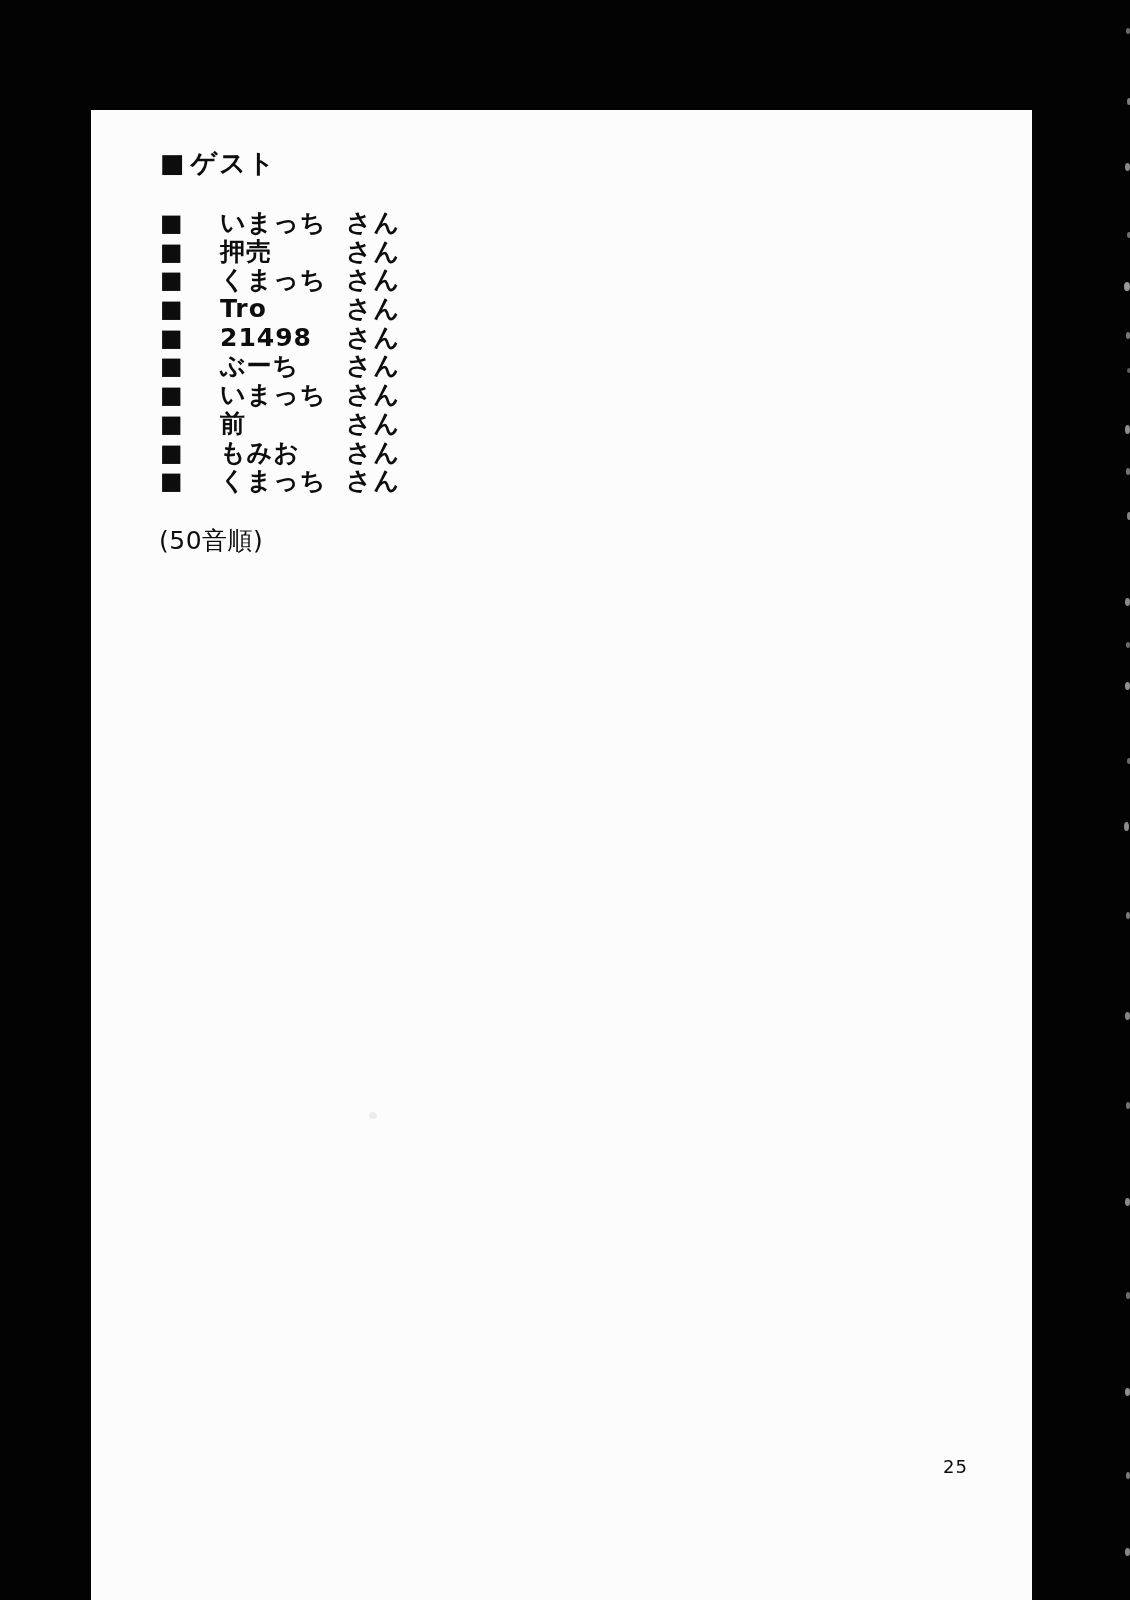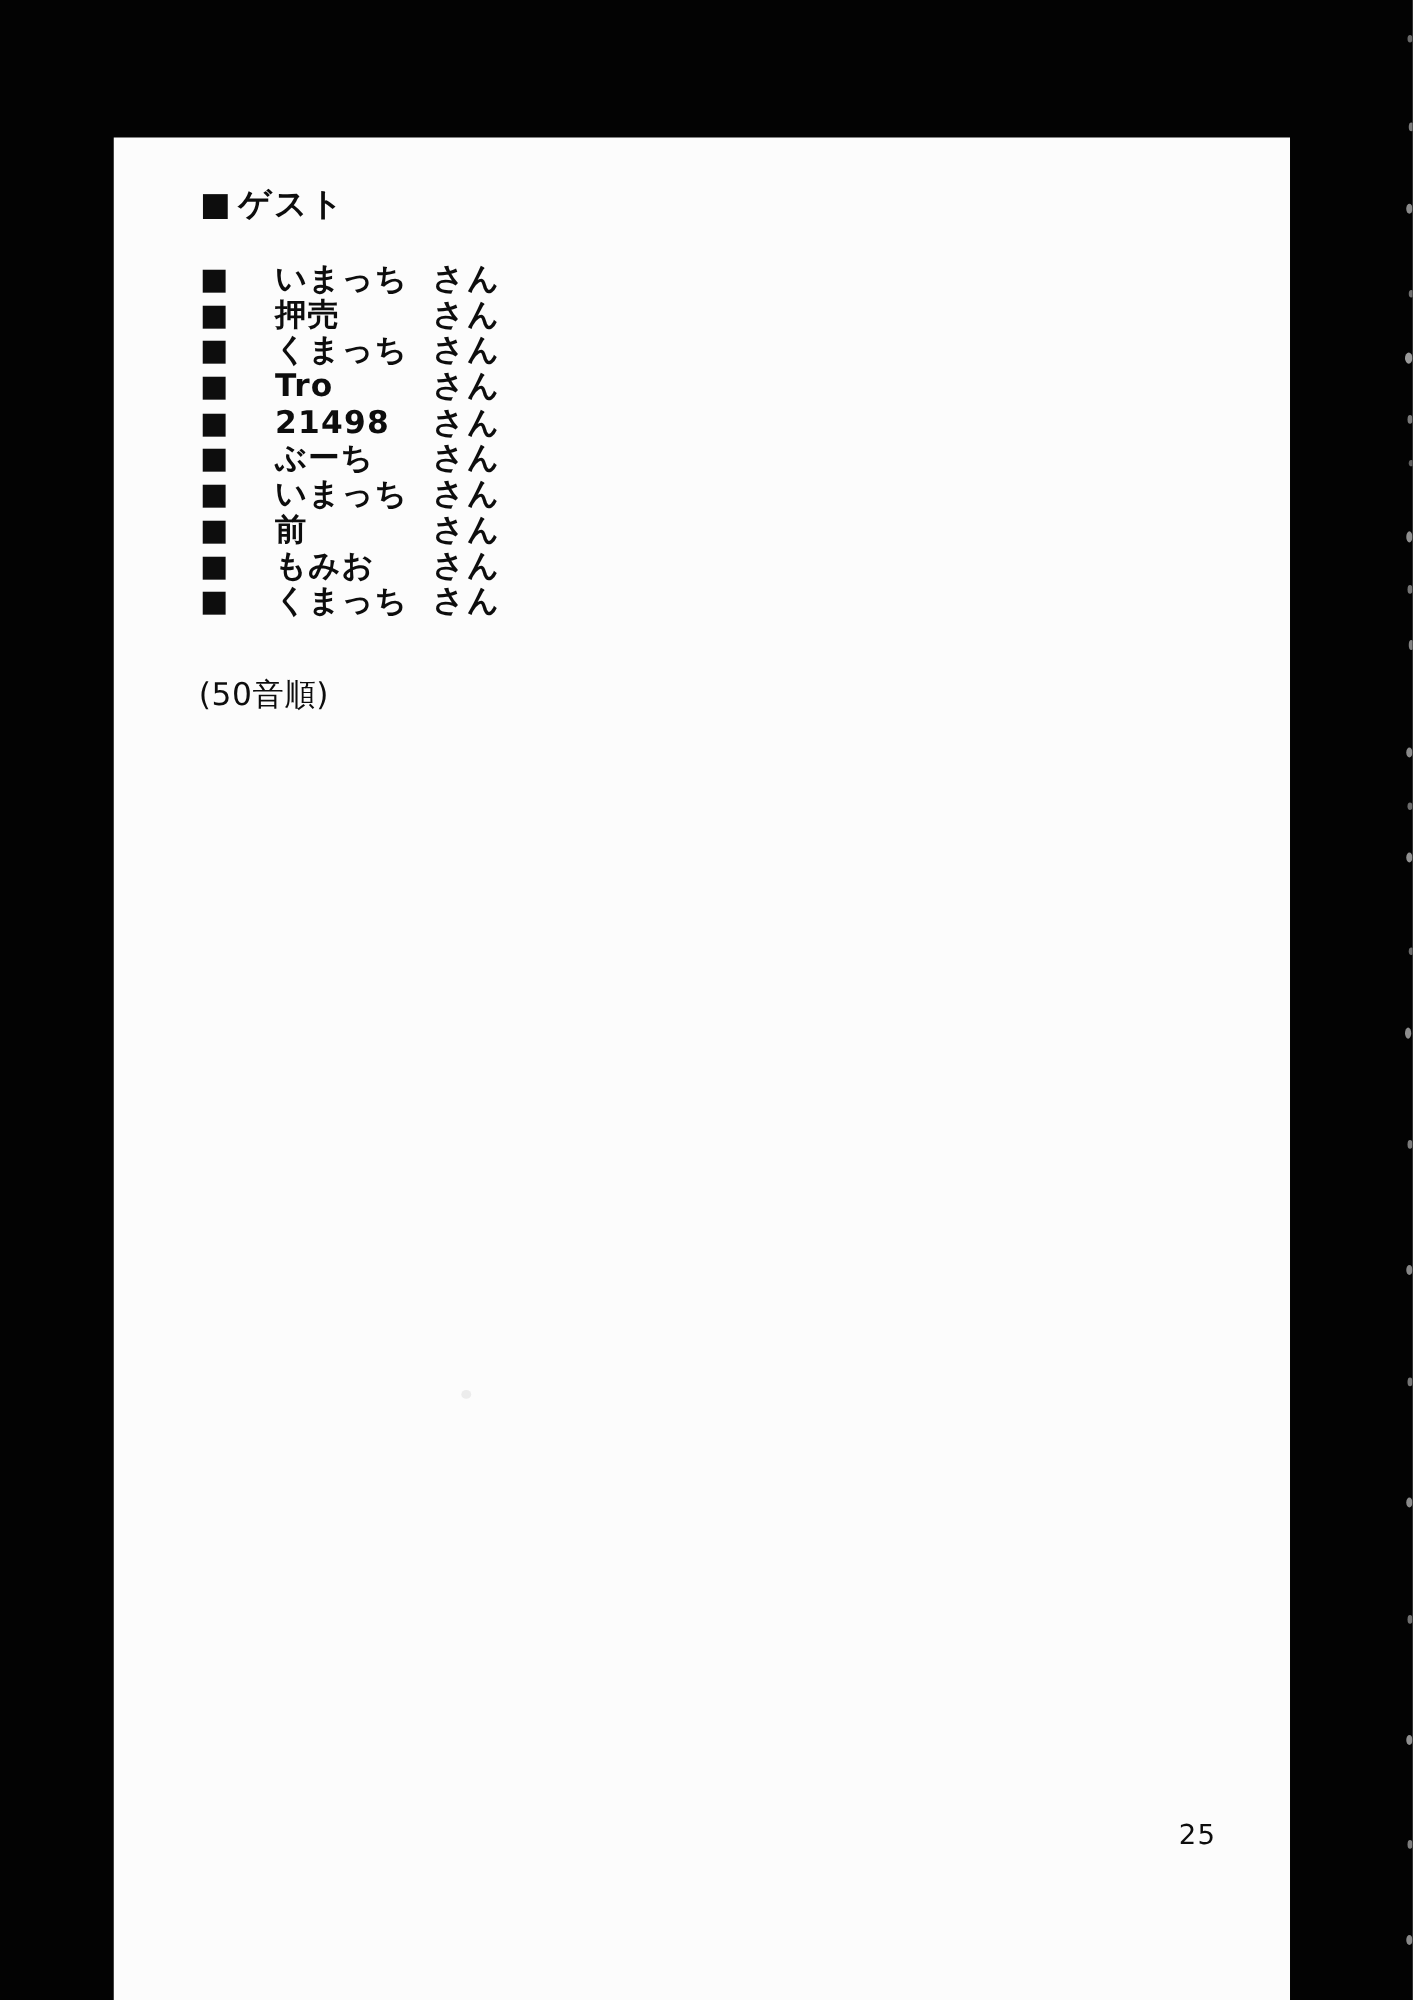--- a/index.html
+++ b/index.html
@@ -58,30 +58,30 @@
     width: 126px;
     letter-spacing: 1px;
     margin-left: 36px;
   }
   .row .hon {
     display: inline-block;
     letter-spacing: 2px;
   }
   .sort-note {
     position: absolute;
-    left: 68px; top: 429px;
+    left: 68px; top: 414px;
     font-size: 25px;
     font-weight: normal;
     color: var(--text);
     letter-spacing: 0.5px;
   }
   .page-number {
     position: absolute;
     left: 852px; top: 1346px;
-    font-size: 22px;
+    font-size: 18px;
     color: var(--text);
     letter-spacing: 1px;
   }
   .paper-speck {
     position: absolute;
     left: 278px; top: 1002px;
     width: 8px; height: 7px;
     border-radius: 50%;
     background: #ececec;
   }

